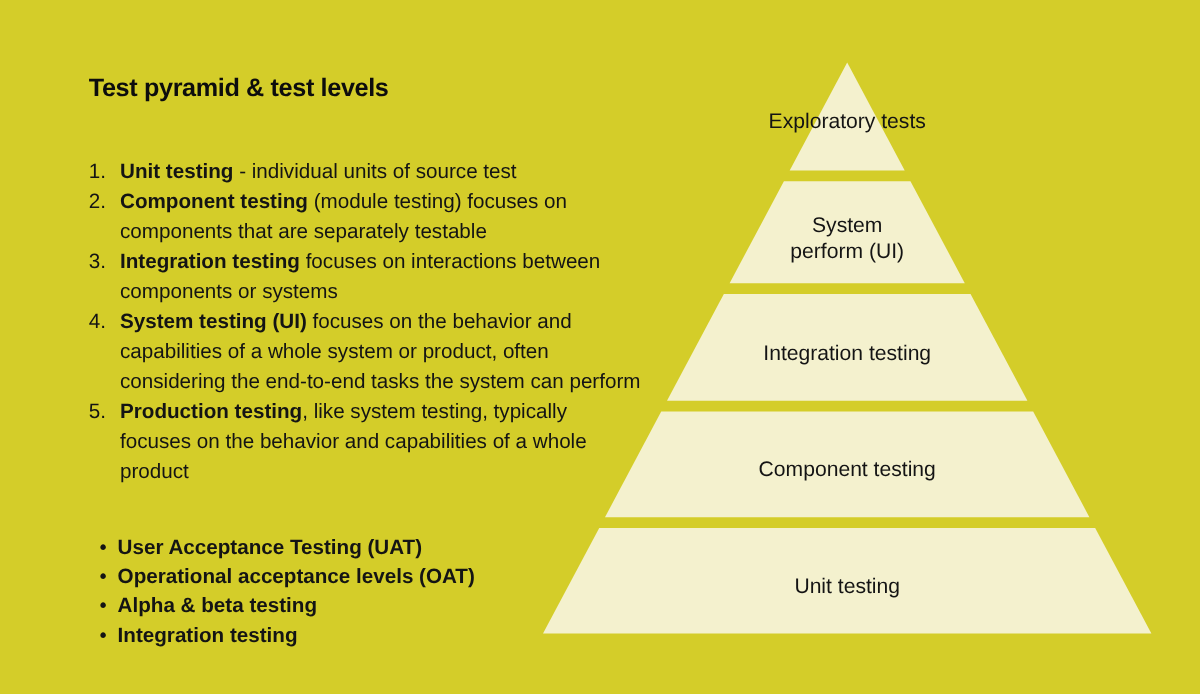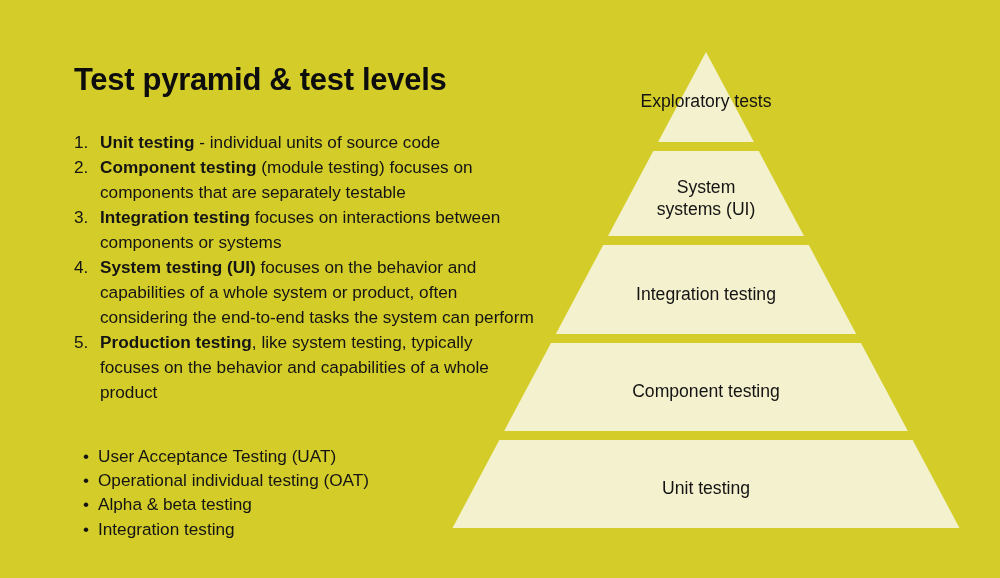--- a/index.html
+++ b/index.html
@@ -20,21 +20,21 @@
   #left-column {
     position:absolute;
     left:0; top:0;
     width:545px; height:578px;
     z-index:3;
   }
 
   #page-title {
     position:absolute;
     left:74px; top:62px;
-    font-size:31px;
+    font-size:21px;
     font-weight:bold;
     letter-spacing:-0.3px;
     color:#0d0d0d;
     white-space:nowrap;
   }
 
   #numbered-list {
     position:absolute;
     left:74px; top:130px;
     width:462px;
@@ -71,21 +71,21 @@
     line-height:24.2px;
     color:#141414;
   }
   .bul-marker {
     width:24px;
     flex:0 0 24px;
     text-align:center;
     font-size:17.2px;
     line-height:24.2px;
   }
-  .bul-body { flex:1 1 auto; }
+  .bul-body { flex:1 1 auto;font-weight:bold; }
 
   
   #pyramid {
     position:absolute;
     left:0; top:0;
     width:1000px; height:578px;
     z-index:1;
   }
 
   #pyramid-labels {
@@ -115,34 +115,34 @@
       <polygon points="653.2762605042017,151 758.7237394957983,151 803.9915966386554,236 608.0084033613446,236" fill="#f4f1ce"></polygon>
       <polygon points="603.2153361344538,245 808.7846638655462,245 856.1827731092437,334 555.8172268907563,334" fill="#f4f1ce"></polygon>
       <polygon points="551.0241596638655,343 860.9758403361345,343 907.8413865546219,431 504.15861344537814,431" fill="#f4f1ce"></polygon>
       <polygon points="499.3655462184874,440 912.6344537815125,440 959.5,528 452.5,528" fill="#f4f1ce"></polygon>
     </g>
 </svg>
 
 <div id="pyramid-labels">
     <div class="tier-label" style="left: 556px; width: 300px; top: 86px;">Exploratory tests</div>
     <div class="tier-label" style="left: 556px; width: 300px; top: 171.5px;">System
-systems (UI)</div>
+perform (UI)</div>
     <div class="tier-label" style="left: 556px; width: 300px; top: 278.5px;">Integration testing</div>
     <div class="tier-label" style="left: 556px; width: 300px; top: 376px;">Component testing</div>
     <div class="tier-label" style="left: 556px; width: 300px; top: 473px;">Unit testing</div>
   </div>
 
 <div id="left-column">
 
   <h1 id="page-title">Test pyramid &amp; test levels</h1>
 
   <ol id="numbered-list">
       <li class="num-item">
         <span class="num-marker">1.</span>
-        <span class="num-body"><b>Unit testing</b><span> - individual units of source code</span></span>
+        <span class="num-body"><b>Unit testing</b><span> - individual units of source test</span></span>
       </li>
       <li class="num-item">
         <span class="num-marker">2.</span>
         <span class="num-body"><b>Component testing</b><span> (module testing) focuses on components that are separately testable</span></span>
       </li>
       <li class="num-item">
         <span class="num-marker">3.</span>
         <span class="num-body"><b>Integration testing</b><span> focuses on interactions between components or systems</span></span>
       </li>
       <li class="num-item">
@@ -155,21 +155,21 @@
       </li>
     </ol>
 
   <ul id="bullet-list">
       <li class="bul-item">
         <span class="bul-marker">•</span>
         <span class="bul-body">User Acceptance Testing (UAT)</span>
       </li>
       <li class="bul-item">
         <span class="bul-marker">•</span>
-        <span class="bul-body">Operational individual testing (OAT)</span>
+        <span class="bul-body">Operational acceptance levels (OAT)</span>
       </li>
       <li class="bul-item">
         <span class="bul-marker">•</span>
         <span class="bul-body">Alpha &amp; beta testing</span>
       </li>
       <li class="bul-item">
         <span class="bul-marker">•</span>
         <span class="bul-body">Integration testing</span>
       </li>
     </ul>

